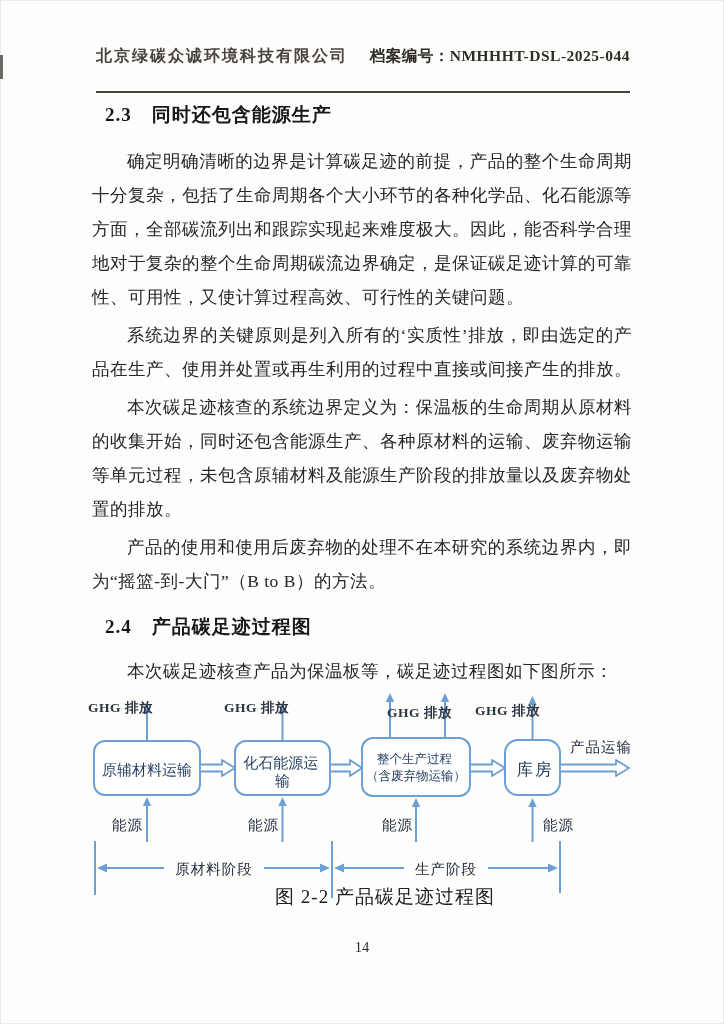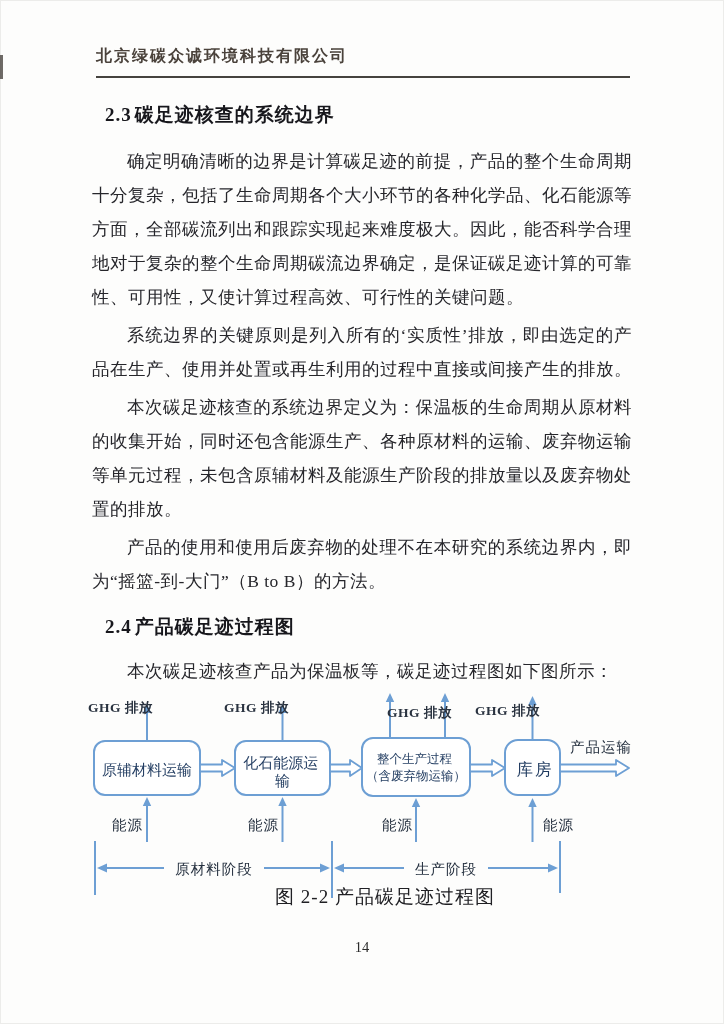--- a/index.html
+++ b/index.html
@@ -10,27 +10,27 @@
     background:#fdfdfc;
     font-family:"Liberation Serif","DejaVu Serif",serif;
     box-shadow:inset 0 0 0 1px #ececea;
     overflow:hidden;
   }
   .edge-mark{position:absolute;left:0;top:55px;width:3px;height:24px;background:#55504b;opacity:.85;}
   
   .hdr{
     position:absolute;left:96px;right:94px;top:46px;
     display:flex;justify-content:space-between;align-items:flex-end;
-    padding-bottom:9px;border-bottom:2px solid #45433f;
+    padding-bottom:24px;border-bottom:2px solid #45433f;
   }
   .hdr-left{font-size:16px;font-weight:600;color:#4a423b;letter-spacing:2px;}
   .hdr-right{font-size:15.5px;font-weight:600;color:#302d29;letter-spacing:.5px;}
   
   .content{position:absolute;left:92px;top:96px;width:540px;color:#26262b;}
-  h2.sec{display:flex;gap:3px;align-items:baseline;margin:6px 0 16px;padding-left:13px;
+  h2.sec{display:flex;gap:20px;align-items:baseline;margin:6px 0 16px;padding-left:13px;
          font-size:19px;font-weight:bold;color:#17171c;letter-spacing:1px;}
   h2.sec.second{margin:16px 0 14px;}
   p.body{margin:0 0 4px;font-size:17.5px;line-height:34px;text-indent:2em;
          text-align:justify;letter-spacing:.5px;}
   p.lead{margin-bottom:0;}
   
   .fig{display:block;margin-left:-4px;margin-top:2px;}
   .dbox{fill:#ffffff;stroke:#6d9fd4;stroke-width:2;}
   .dline{stroke:#6d9fd4;stroke-width:2;fill:none;}
   .dfill{fill:#6d9fd4;stroke:none;}
@@ -48,27 +48,28 @@
             font-size:14.5px;color:#2b2b2b;}
 </style>
 </head>
 <body>
 
 <div class="page">
   <div class="edge-mark"></div>
 
   <div class="hdr">
     <span class="hdr-left">北京绿碳众诚环境科技有限公司</span>
+    <span class="hdr-right">档案编号：NMHHHT-DSL-2025-044</span>
   </div>
 
   <div class="content">
 
     <h2 class="sec">
       <span>2.3</span>
-      <span>碳足迹核查的系统边界</span>
+      <span>同时还包含能源生产</span>
     </h2>
 
     <p class="body">确定明确清晰的边界是计算碳足迹的前提，产品的整个生命周期十分复杂，包括了生命周期各个大小环节的各种化学品、化石能源等方面，全部碳流列出和跟踪实现起来难度极大。因此，能否科学合理地对于复杂的整个生命周期碳流边界确定，是保证碳足迹计算的可靠性、可用性，又使计算过程高效、可行性的关键问题。</p>
     <p class="body">系统边界的关键原则是列入所有的‘实质性’排放，即由选定的产品在生产、使用并处置或再生利用的过程中直接或间接产生的排放。</p>
     <p class="body">本次碳足迹核查的系统边界定义为：保温板的生命周期从原材料的收集开始，同时还包含能源生产、各种原材料的运输、废弃物运输等单元过程，未包含原辅材料及能源生产阶段的排放量以及废弃物处置的排放。</p>
     <p class="body">产品的使用和使用后废弃物的处理不在本研究的系统边界内，即为“摇篮-到-大门”（B to B）的方法。</p>
 
     <h2 class="sec second">
       <span>2.4</span>
       <span>产品碳足迹过程图</span>

